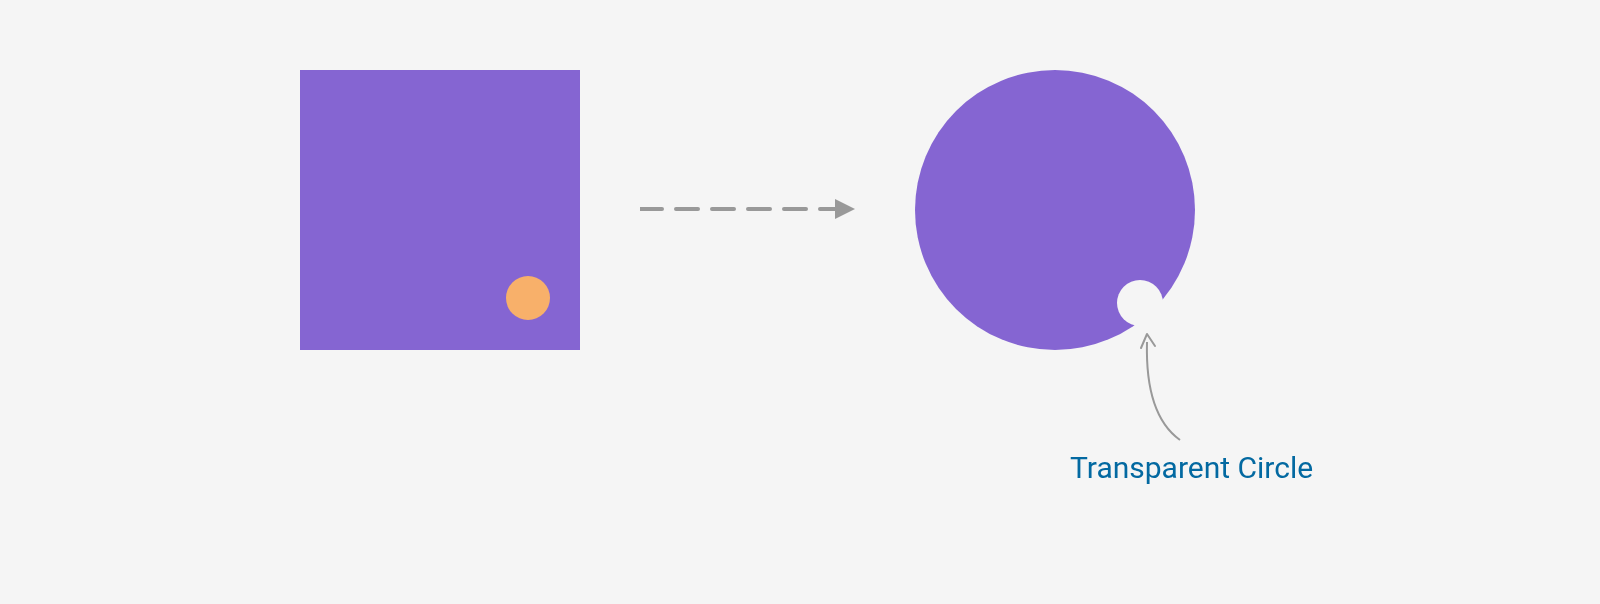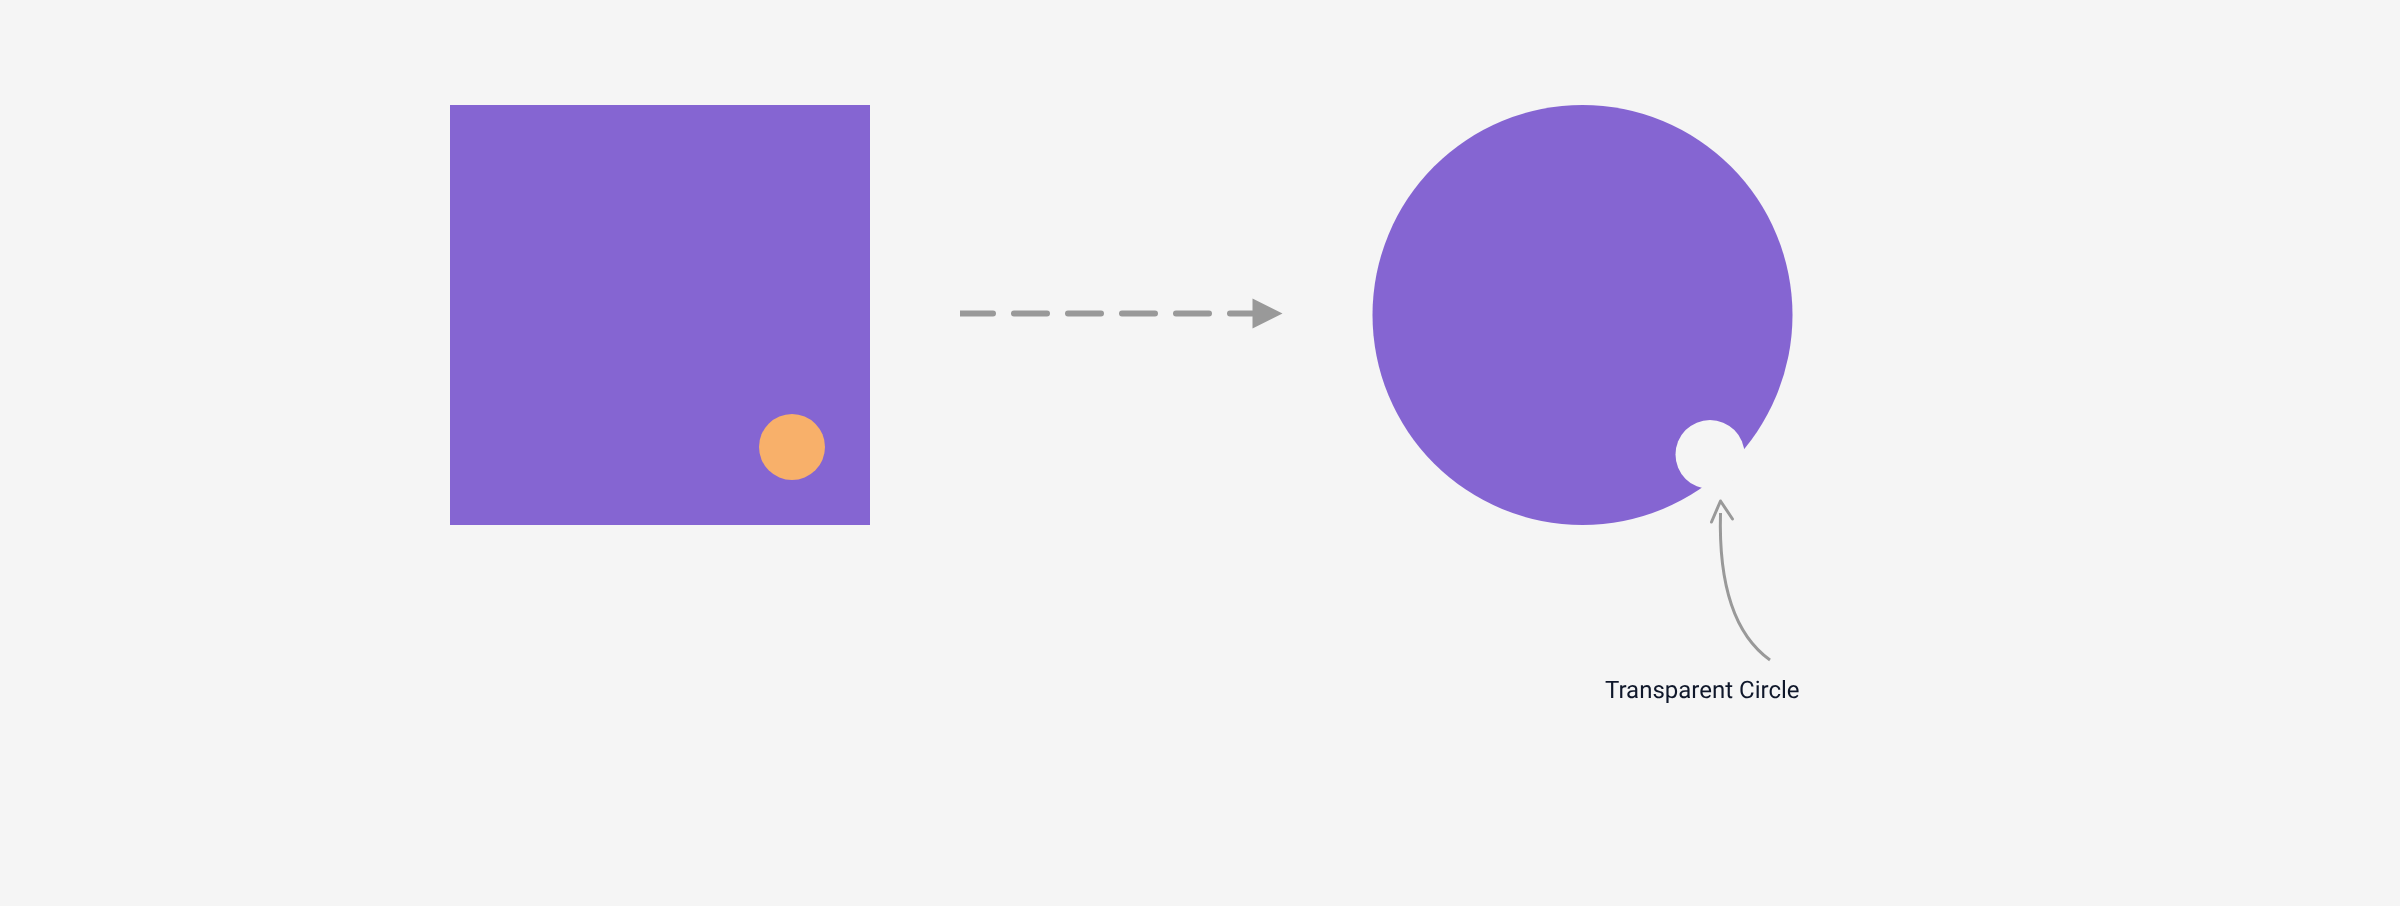--- a/index.html
+++ b/index.html
@@ -54,22 +54,22 @@
       position: absolute;
       left: 1135px;
       top: 330px;
       width: 60px;
       height: 115px;
     }
     .annotation-text {
       position: absolute;
       left: 1070px;
       top: 450px;
-      font-size: 16px;
-      color: #0f172a;
+      font-size: 30px;
+      color: #0369a1;
       font-weight: 400;
     }
   </style>
 </head>
 <body>
 
 <div class="square-shape">
   <svg width="280" height="280">
     <rect x="0" y="0" width="280" height="280" fill="#8565d2"></rect>
   </svg>

